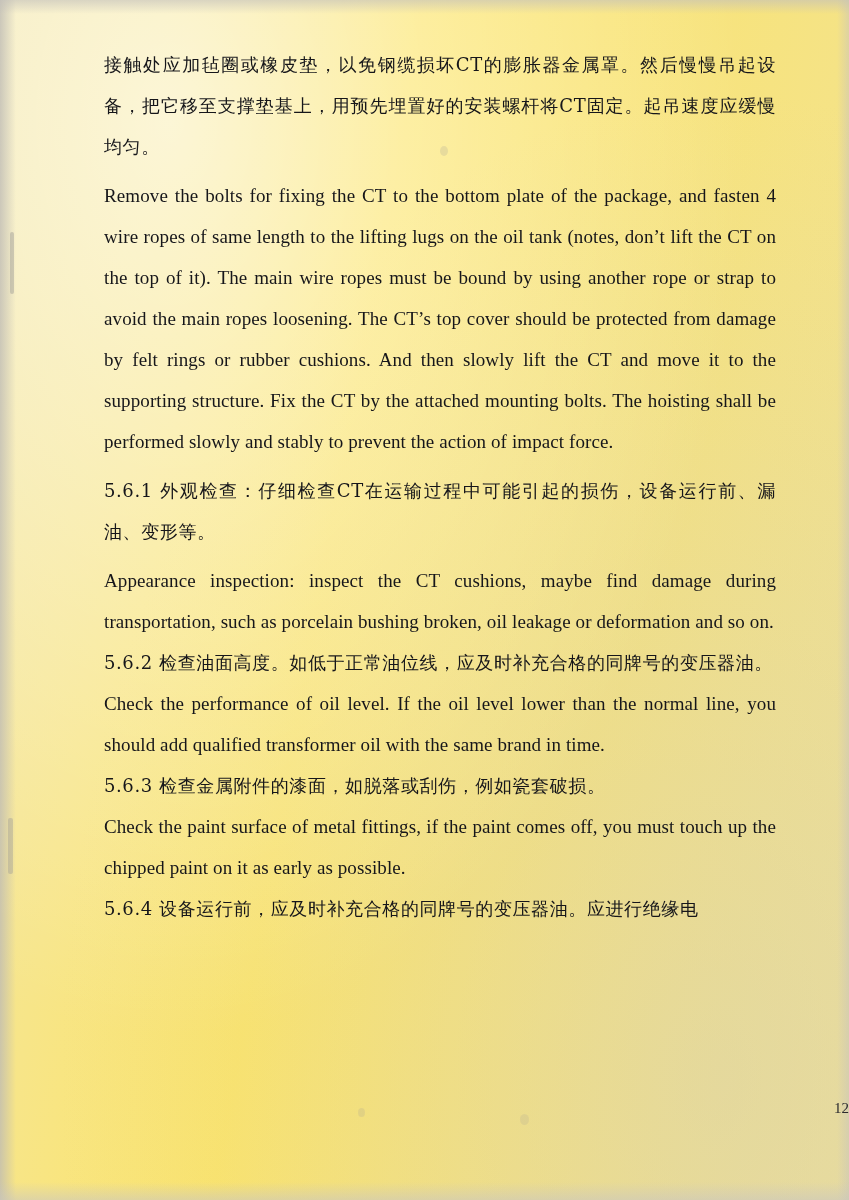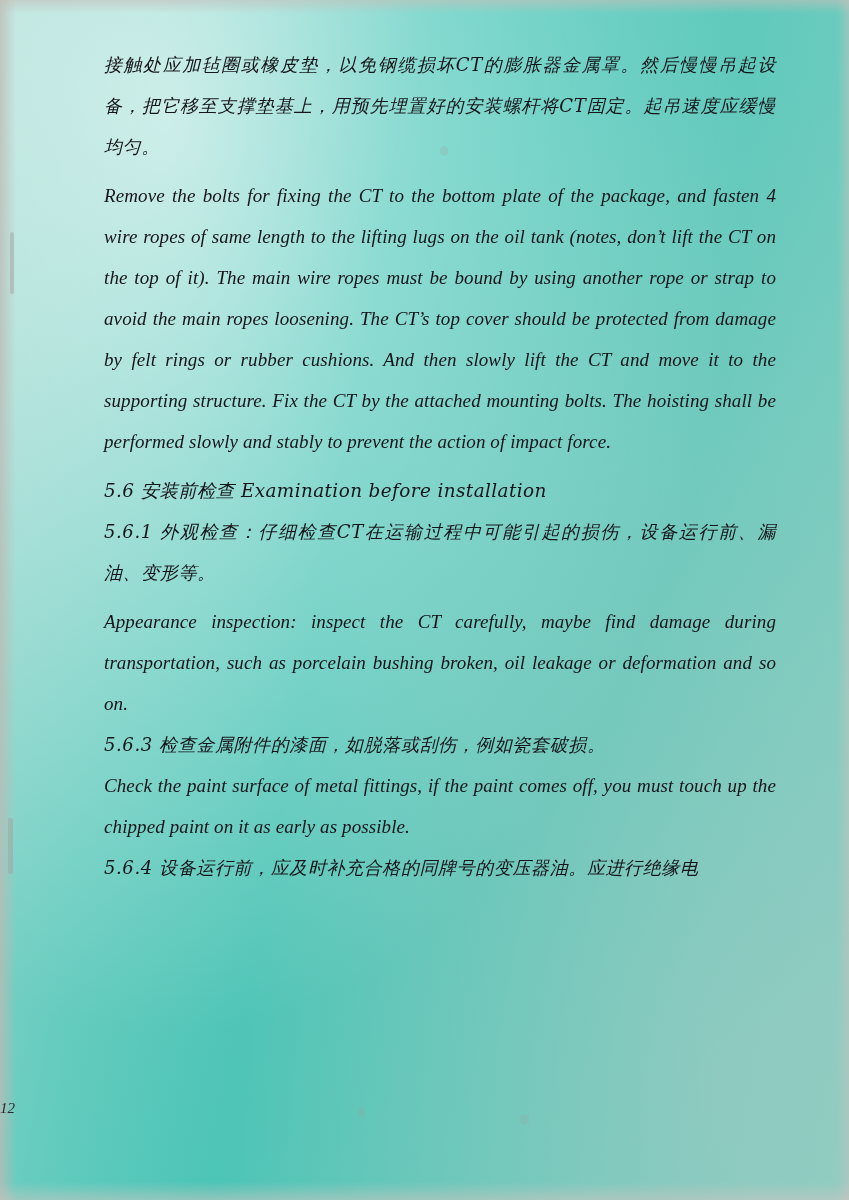--- a/index.html
+++ b/index.html
@@ -5,25 +5,24 @@
   html, body {
     margin: 0;
     padding: 0;
     background: #8a8a8a;
   }
   .page {
     position: relative;
     width: 849px;
     height: 1200px;
     margin: 0 auto;
-    background: #14b8a6;
+    background: #fde047;
     overflow: hidden;
     font-family: "Liberation Serif", "DejaVu Serif", serif;
     color: #16161a;
-    font-style: italic;
   }
   
   .page::before {
     content: "";
     position: absolute;
     inset: 0;
     background:
       radial-gradient(ellipse at 20% 10%, rgba(255,255,255,0.65), rgba(255,255,255,0) 60%),
       radial-gradient(ellipse at 85% 90%, rgba(200,198,192,0.35), rgba(255,255,255,0) 65%),
       linear-gradient(100deg, rgba(235,233,228,0.6) 0%, rgba(248,247,244,0.2) 40%, rgba(230,228,222,0.5) 100%);
@@ -102,21 +101,21 @@
     letter-spacing: 0.4px;
   }
   .block { margin-bottom: 0px; }
   .gap-sm { height: 8px; }
 
   .page-number {
     position: absolute;
     left: 0;
     right: 0;
     top: 1100px;
-    text-align: left;
+    text-align: right;
     font-family: "Liberation Serif", "DejaVu Serif", serif;
     font-size: 15px;
     color: #2a2a2e;
   }
 </style>
 </head>
 <body>
 
 <div class="page">
 
@@ -134,29 +133,30 @@
   <div class="body-area">
 
     <p class="cn block">接触处应加毡圈或橡皮垫，以免钢缆损坏CT的膨胀器金属罩。然后慢慢吊起设备，把它移至支撑垫基上，用预先埋置好的安装螺杆将CT固定。起吊速度应缓慢均匀。</p>
 
     <div class="gap-sm"></div>
 
     <p class="en block">Remove the bolts for fixing the CT to the bottom plate of the package, and fasten 4 wire ropes of same length to the lifting lugs on the oil tank (notes, don’t lift the CT on the top of it). The main wire ropes must be bound by using another rope or strap to avoid the main ropes loosening. The CT’s top cover should be protected from damage by felt rings or rubber cushions. And then slowly lift the CT and move it to the supporting structure. Fix the CT by the attached mounting bolts. The hoisting shall be performed slowly and stably to prevent the action of impact force.</p>
 
     <div class="gap-sm"></div>
 
-    <p class="heading block">5.6 安装前检查 Examination before installation</p>
 
     <p class="cn block">5.6.1 外观检查：仔细检查CT在运输过程中可能引起的损伤，设备运行前、漏油、变形等。</p>
 
     <div class="gap-sm"></div>
 
-    <p class="en block">Appearance inspection: inspect the CT carefully, maybe find damage during transportation, such as porcelain bushing broken, oil leakage or deformation and so on.</p>
+    <p class="en block">Appearance inspection: inspect the CT cushions, maybe find damage during transportation, such as porcelain bushing broken, oil leakage or deformation and so on.</p>
 
+    <p class="cn block">5.6.2 检查油面高度。如低于正常油位线，应及时补充合格的同牌号的变压器油。</p>
 
+    <p class="en block">Check the performance of oil level. If the oil level lower than the normal line, you should add qualified transformer oil with the same brand in time.</p>
 
     <p class="cn block">5.6.3 检查金属附件的漆面，如脱落或刮伤，例如瓷套破损。</p>
 
     <p class="en block">Check the paint surface of metal fittings, if the paint comes off, you must touch up the chipped paint on it as early as possible.</p>
 
     <p class="cn block">5.6.4 设备运行前，应及时补充合格的同牌号的变压器油。应进行绝缘电</p>
 
   </div>
 
   <div class="page-number">12</div>

